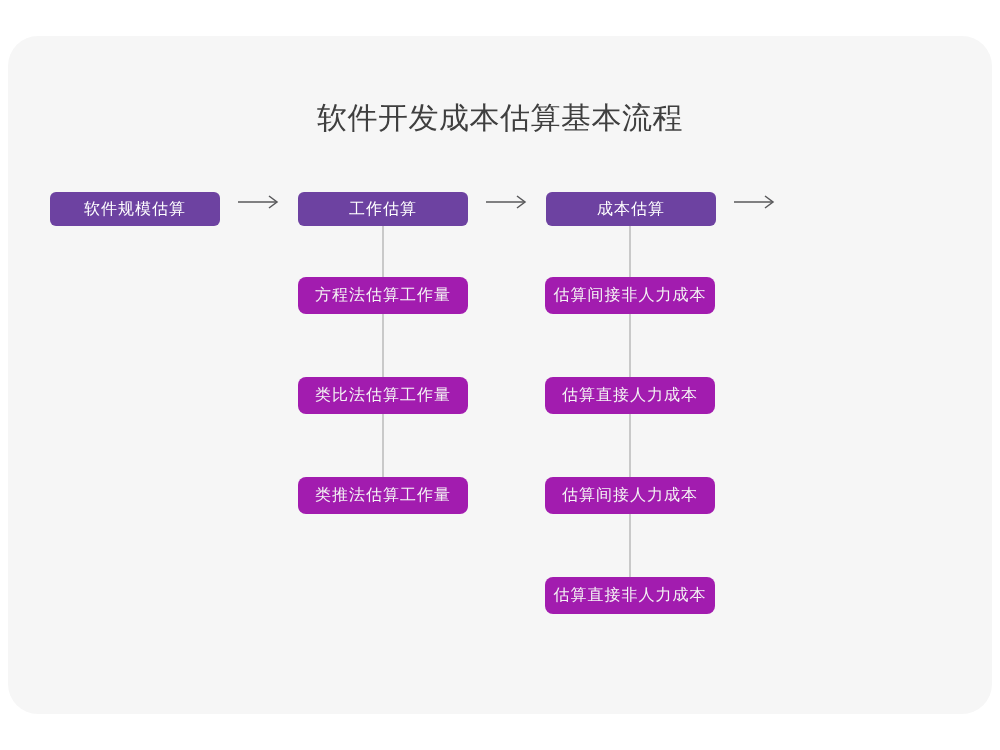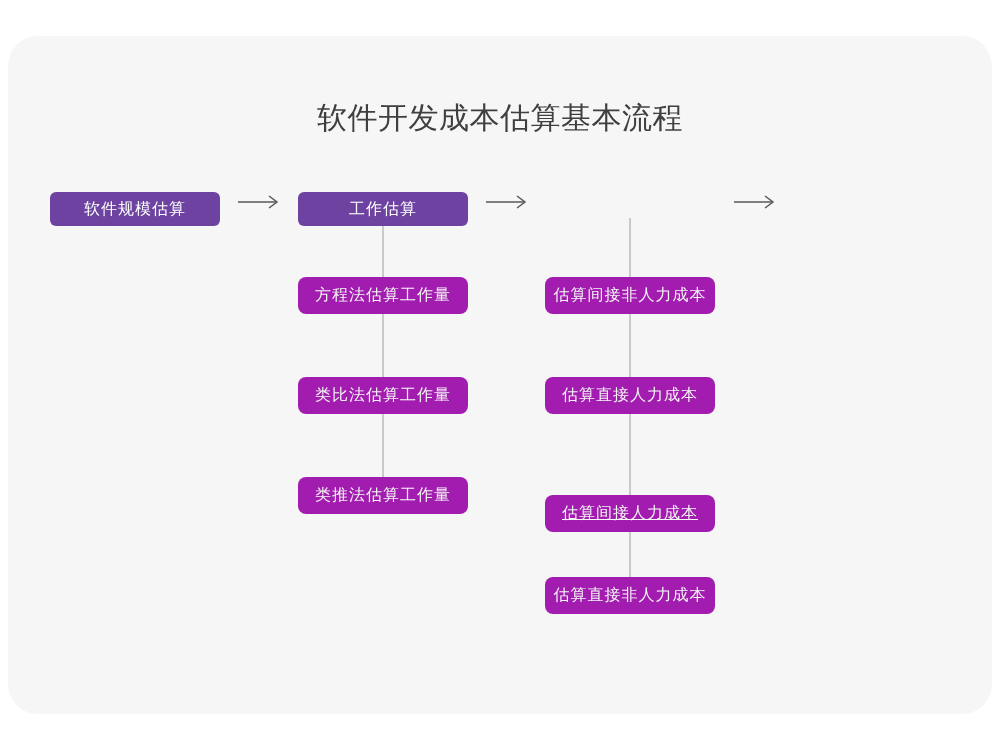--- a/index.html
+++ b/index.html
@@ -80,29 +80,30 @@
     <polyline points="33,3 41,9 33,15" fill="none" stroke="#58585a" stroke-width="1.5"></polyline>
   </svg>
 
   <div class="step" style="left: 290px;">工作估算</div>
 
   <svg class="arrow" style="left: 476px;" viewBox="0 0 44 18">
     <line x1="2" y1="9" x2="40" y2="9" stroke="#58585a" stroke-width="1.5"></line>
     <polyline points="33,3 41,9 33,15" fill="none" stroke="#58585a" stroke-width="1.5"></polyline>
   </svg>
 
+  <div class="step" style="left: 538px;">成本估算</div>
 
   <svg class="arrow" style="left: 724px;" viewBox="0 0 44 18">
     <line x1="2" y1="9" x2="40" y2="9" stroke="#58585a" stroke-width="1.5"></line>
     <polyline points="33,3 41,9 33,15" fill="none" stroke="#58585a" stroke-width="1.5"></polyline>
   </svg>
 
 
   <div class="sub" style="left: 290px; top: 241px;">方程法估算工作量</div>
   <div class="sub" style="left: 290px; top: 441px;">类推法估算工作量</div>
   <div class="sub" style="left: 290px; top: 341px;">类比法估算工作量</div>
 
   <div class="sub" style="left: 537px; top: 241px; text-align: right;">估算间接非人力成本</div>
   <div class="sub" style="left: 537px; top: 341px;">估算直接人力成本</div>
-  <div class="sub" style="left: 537px; top: 459px; text-decoration: underline;">估算间接人力成本</div>
+  <div class="sub" style="left: 537px; top: 441px;">估算间接人力成本</div>
   <div class="sub" style="left: 537px; top: 541px;">估算直接非人力成本</div>
 
 </div>
 
 </body></html>

